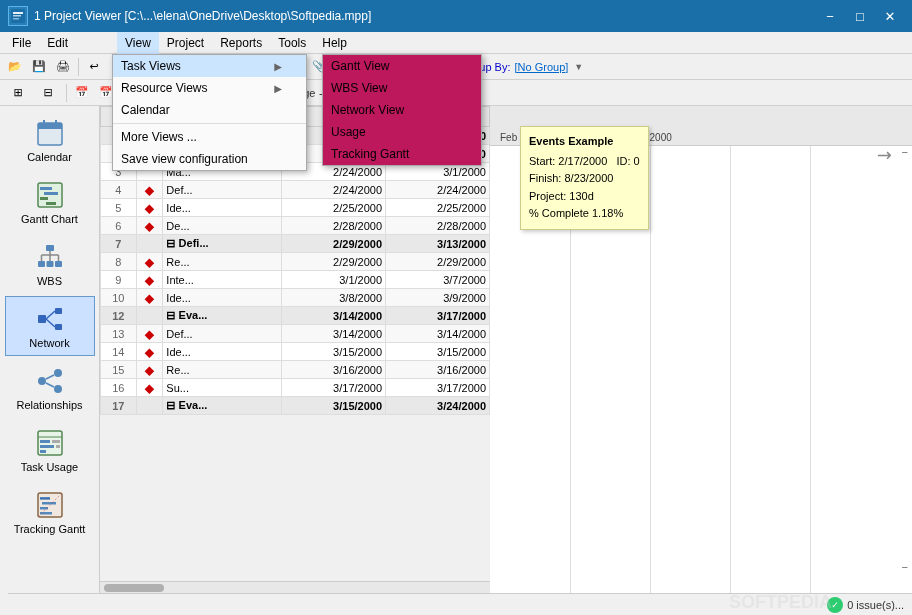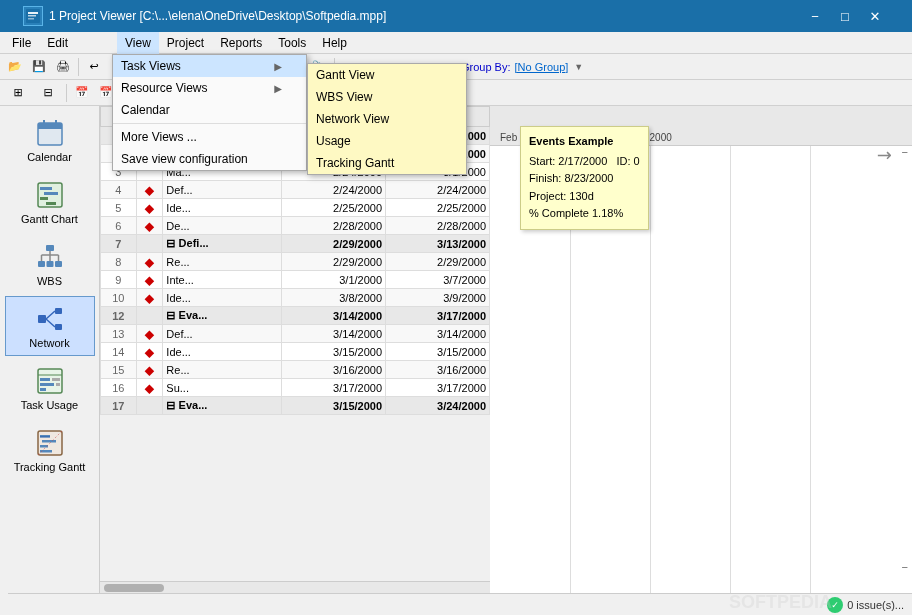--- a/index.html
+++ b/index.html
@@ -11,21 +11,21 @@
       background: #1a6fa8;
       overflow: hidden;
     }
 
     
     #title-bar {
       background: #1a6fa8;
       height: 32px;
       display: flex;
       align-items: center;
-      padding: 0 23px;
+      padding: 0 8px;
       color: white;
     }
     #title-bar .app-icon {
       width: 20px;
       height: 20px;
       margin-right: 6px;
       background: #2980b9;
       border: 1px solid #5ab4e8;
       display: flex;
       align-items: center;
@@ -315,27 +315,26 @@
     .menu-dropdown-item:hover, .menu-dropdown-item.highlighted {
       background: #cce5ff;
     }
     .menu-dropdown-item .arrow { font-size: 10px; color: #666; }
     .menu-sep { height: 1px; background: #ddd; margin: 2px 0; }
 
     
     #task-views-submenu {
       position: absolute;
       top: 0;
-      left: 307px;
-      background: #fef9c3;
+      left: 322px;
+      background: #be185d;
       border: 1px solid #aaa;
       box-shadow: 2px 2px 6px rgba(0,0,0,0.3);
       width: 160px;
       pointer-events: all;
-      margin-top: 9px;
     }
 
     
     .menu-item.open {
       background: #cce5ff;
     }
 
     
     #horiz-scroll {
       height: 12px;
@@ -499,20 +498,32 @@
         <div class="sidebar-icon">
           <svg width="28" height="28" viewBox="0 0 28 28">
             <rect x="2" y="10" width="8" height="8" fill="#3366bb" rx="1"></rect>
             <rect x="19" y="3" width="7" height="6" fill="#3366bb" rx="1"></rect>
             <rect x="19" y="19" width="7" height="6" fill="#3366bb" rx="1"></rect>
             <line x1="10" y1="14" x2="19" y2="6" stroke="#3366bb" stroke-width="1.5"></line>
             <line x1="10" y1="14" x2="19" y2="22" stroke="#3366bb" stroke-width="1.5"></line>
           </svg>
         </div>
         <span class="sidebar-label">Network</span>
+      </div>
+      <div class="sidebar-item">
+        <div class="sidebar-icon">
+          <svg width="28" height="28" viewBox="0 0 28 28">
+            <circle cx="6" cy="14" r="4" fill="#5588bb"></circle>
+            <circle cx="22" cy="6" r="4" fill="#5588bb"></circle>
+            <circle cx="22" cy="22" r="4" fill="#5588bb"></circle>
+            <line x1="10" y1="12" x2="18" y2="8" stroke="#5588bb" stroke-width="1.5"></line>
+            <line x1="10" y1="16" x2="18" y2="20" stroke="#5588bb" stroke-width="1.5"></line>
+          </svg>
+        </div>
+        <span class="sidebar-label">Relationships</span>
       </div>
       <div class="sidebar-item">
         <div class="sidebar-icon">
           <svg width="28" height="28" viewBox="0 0 28 28">
             <rect x="2" y="2" width="24" height="24" fill="#e8f4e8" stroke="#558855" stroke-width="1.5" rx="2"></rect>
             <line x1="2" y1="8" x2="26" y2="8" stroke="#558855" stroke-width="1"></line>
             <rect x="4" y="11" width="10" height="3" fill="#5588bb"></rect>
             <rect x="16" y="11" width="8" height="3" fill="#aaaaaa"></rect>
             <rect x="4" y="16" width="14" height="3" fill="#5588bb"></rect>
             <rect x="20" y="16" width="4" height="3" fill="#aaaaaa"></rect>

